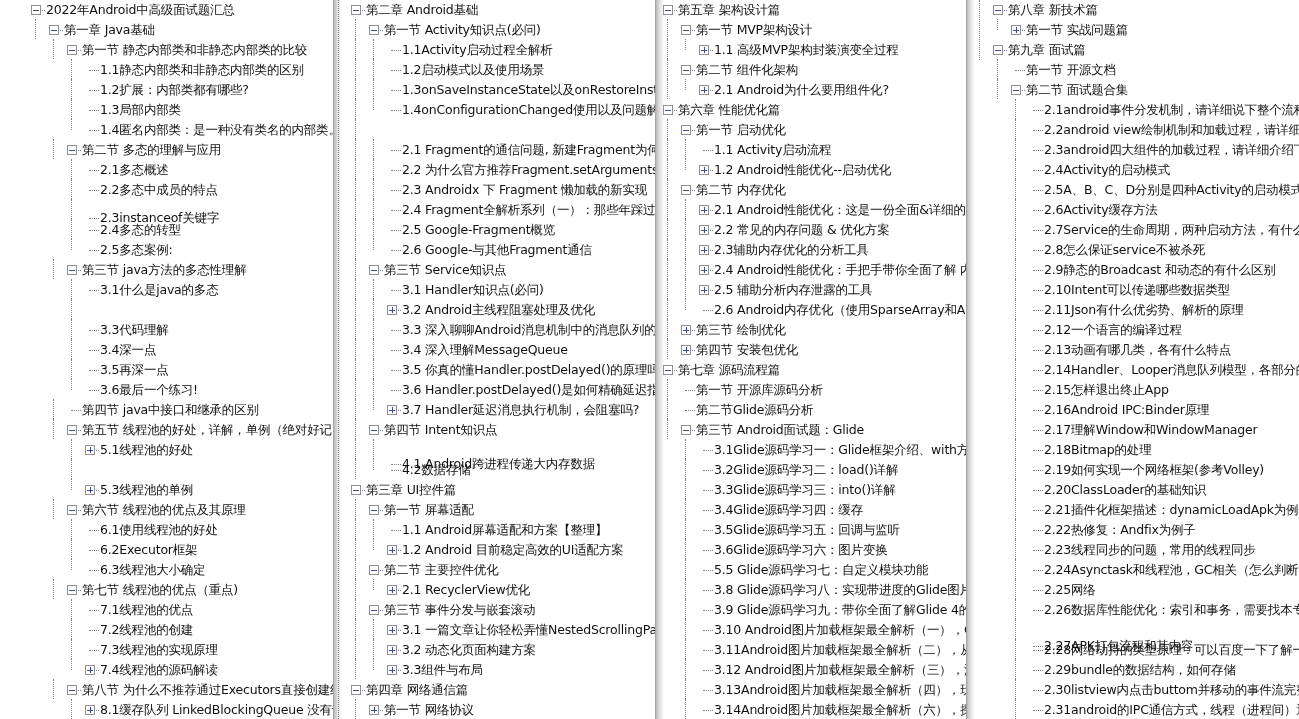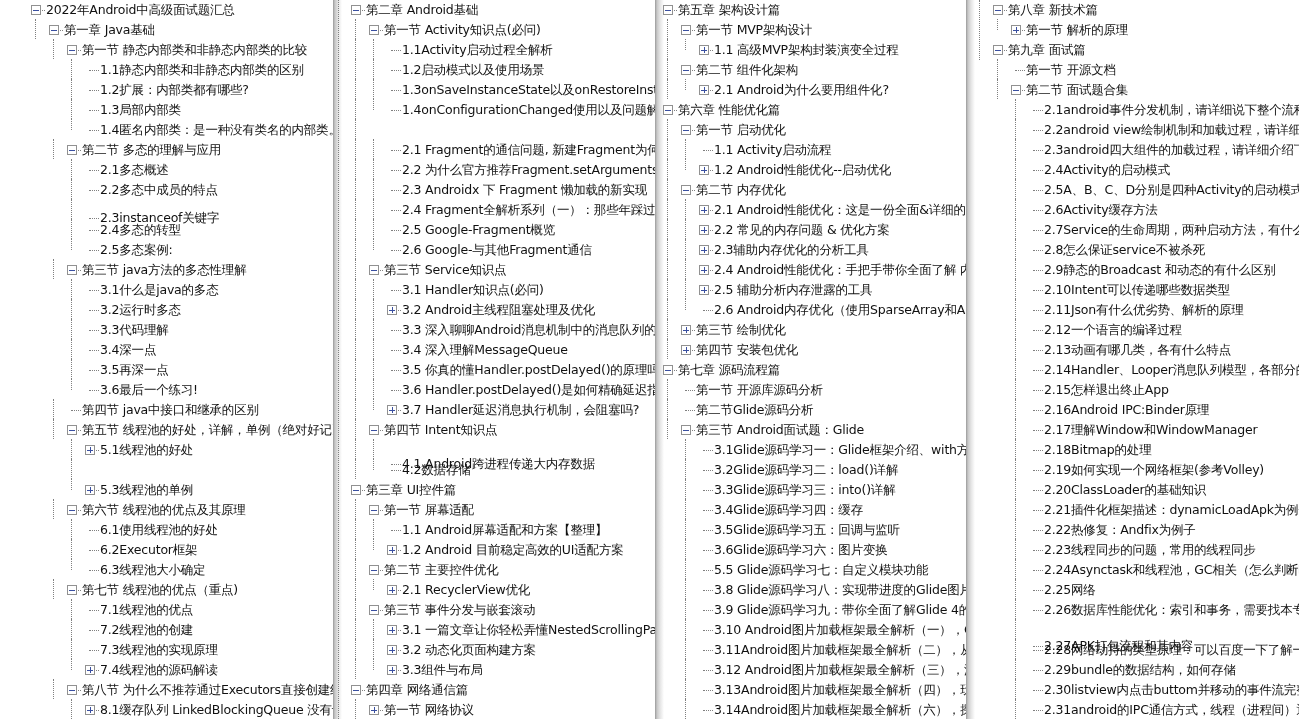--- a/index.html
+++ b/index.html
@@ -115,24 +115,20 @@
       </div>
       <div class="vline" style="left: 35px; top: 259px; height: 0px;"></div>
       <div class="vline" style="left: 53px; top: 259px; height: 20px;"></div>
       <div class="row" style="top: 280px; left: 0px; width: 336px;">
         <div class="hline" style="left: 89px; top: 10px; width: 10px;"></div>
         <span class="lbl" style="left: 100px;">3.1什么是java的多态</span>
       </div>
       <div class="vline" style="left: 35px; top: 279px; height: 0px;"></div>
       <div class="vline" style="left: 53px; top: 279px; height: 0px;"></div>
       <div class="vline" style="left: 71px; top: 279px; height: 20px;"></div>
-      <div class="row" style="top: 300px; left: 0px; width: 336px;">
-        <div class="hline" style="left: 89px; top: 10px; width: 10px;"></div>
-        <span class="lbl" style="left: 100px;">3.2运行时多态</span>
-      </div>
       <div class="vline" style="left: 35px; top: 299px; height: 0px;"></div>
       <div class="vline" style="left: 53px; top: 299px; height: 0px;"></div>
       <div class="vline" style="left: 71px; top: 299px; height: 20px;"></div>
       <div class="row" style="top: 320px; left: 0px; width: 336px;">
         <div class="hline" style="left: 89px; top: 10px; width: 10px;"></div>
         <span class="lbl" style="left: 100px;">3.3代码理解</span>
       </div>
       <div class="vline" style="left: 35px; top: 319px; height: 0px;"></div>
       <div class="vline" style="left: 53px; top: 319px; height: 0px;"></div>
       <div class="vline" style="left: 71px; top: 319px; height: 20px;"></div>
@@ -710,21 +706,21 @@
     </div>
     <div class="panel shadow" style="left: 966px; width: 333px;">
       <div class="row" style="top: 0px; left: 0px; width: 333px;">
         <div class="hline" style="left: 36px; top: 10px; width: 5px;"></div>
         <span class="tog" style="left: 27px;"></span>
         <span class="lbl" style="left: 42px;">第八章 新技术篇</span>
       </div>
       <div class="row" style="top: 20px; left: 0px; width: 333px;">
         <div class="hline" style="left: 54px; top: 10px; width: 5px;"></div>
         <span class="tog plus" style="left: 45px;"></span>
-        <span class="lbl" style="left: 60px;">第一节 解析的原理</span>
+        <span class="lbl" style="left: 60px;">第一节 实战问题篇</span>
       </div>
       <div class="vline" style="left: 31px; top: 19px; height: 11px;"></div>
       <div class="row" style="top: 40px; left: 0px; width: 333px;">
         <div class="hline" style="left: 36px; top: 10px; width: 5px;"></div>
         <span class="tog" style="left: 27px;"></span>
         <span class="lbl" style="left: 42px;">第九章 面试篇</span>
       </div>
       <div class="row" style="top: 60px; left: 0px; width: 333px;">
         <div class="hline" style="left: 49px; top: 10px; width: 10px;"></div>
         <span class="lbl" style="left: 60px;">第一节 开源文档</span>

